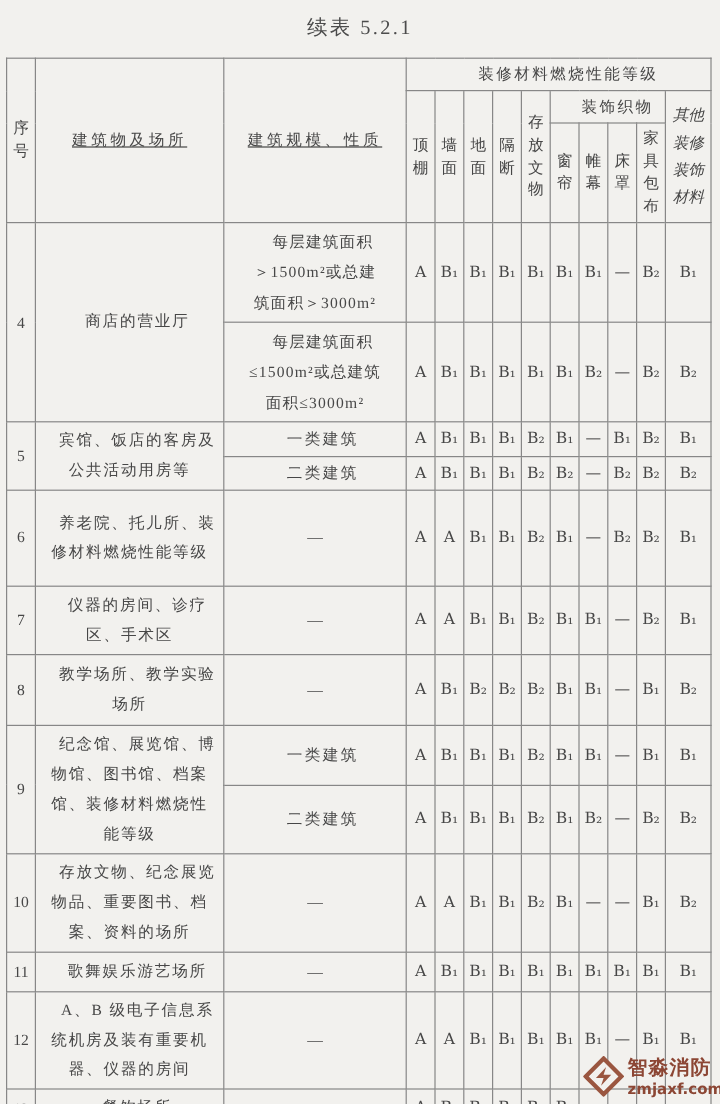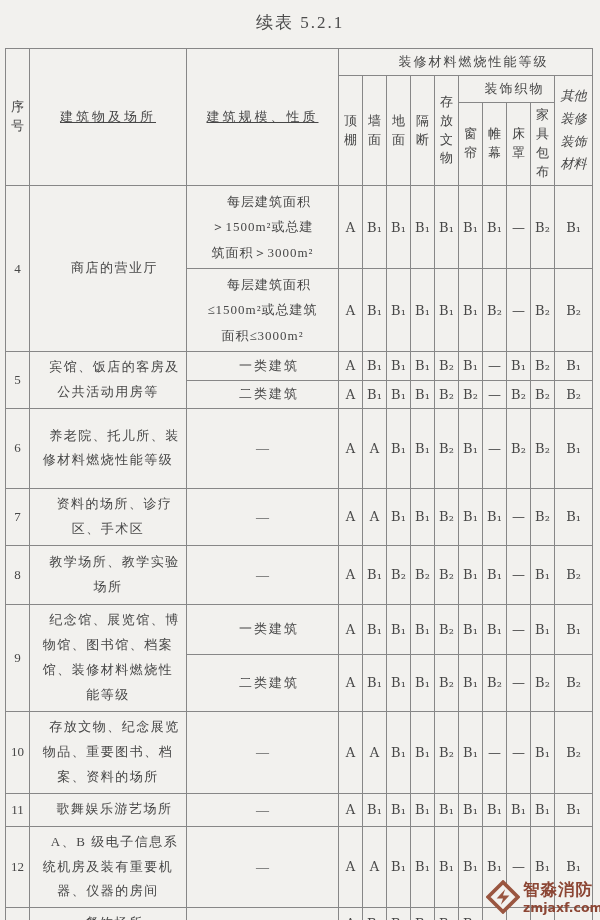--- a/index.html
+++ b/index.html
@@ -242,21 +242,21 @@
       <td class="v">B₂</td>
       <td class="v">B₁</td>
       <td class="v">—</td>
       <td class="v">B₂</td>
       <td class="v">B₂</td>
       <td class="v">B₁</td>
     </tr>
 
     <tr class="rh52">
       <td class="no">7</td>
-      <td class="place">资料的场所、诊疗区、手术区</td>
+      <td class="place">仪器的房间、诊疗区、手术区</td>
       <td class="scale-dash">—</td>
       <td class="v">A</td>
       <td class="v">A</td>
       <td class="v">B₁</td>
       <td class="v">B₁</td>
       <td class="v">B₂</td>
       <td class="v">B₁</td>
       <td class="v">B₁</td>
       <td class="v">—</td>
       <td class="v">B₂</td>

